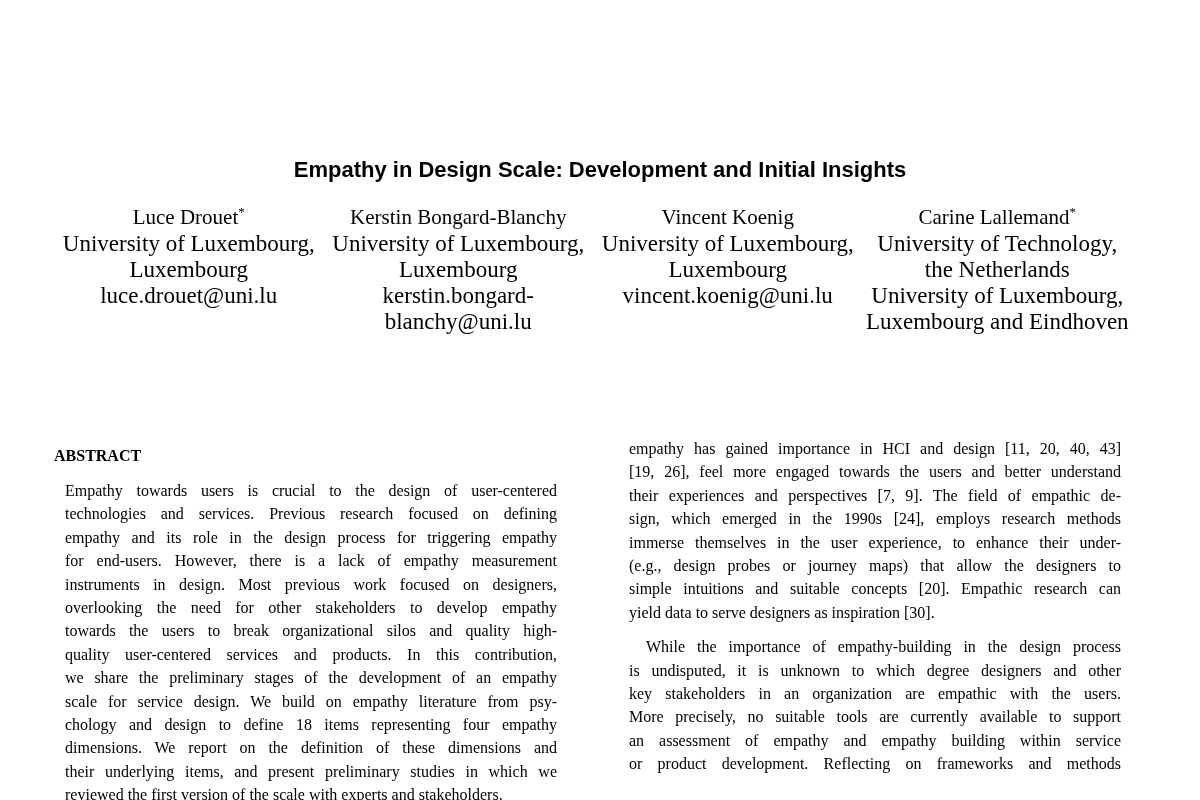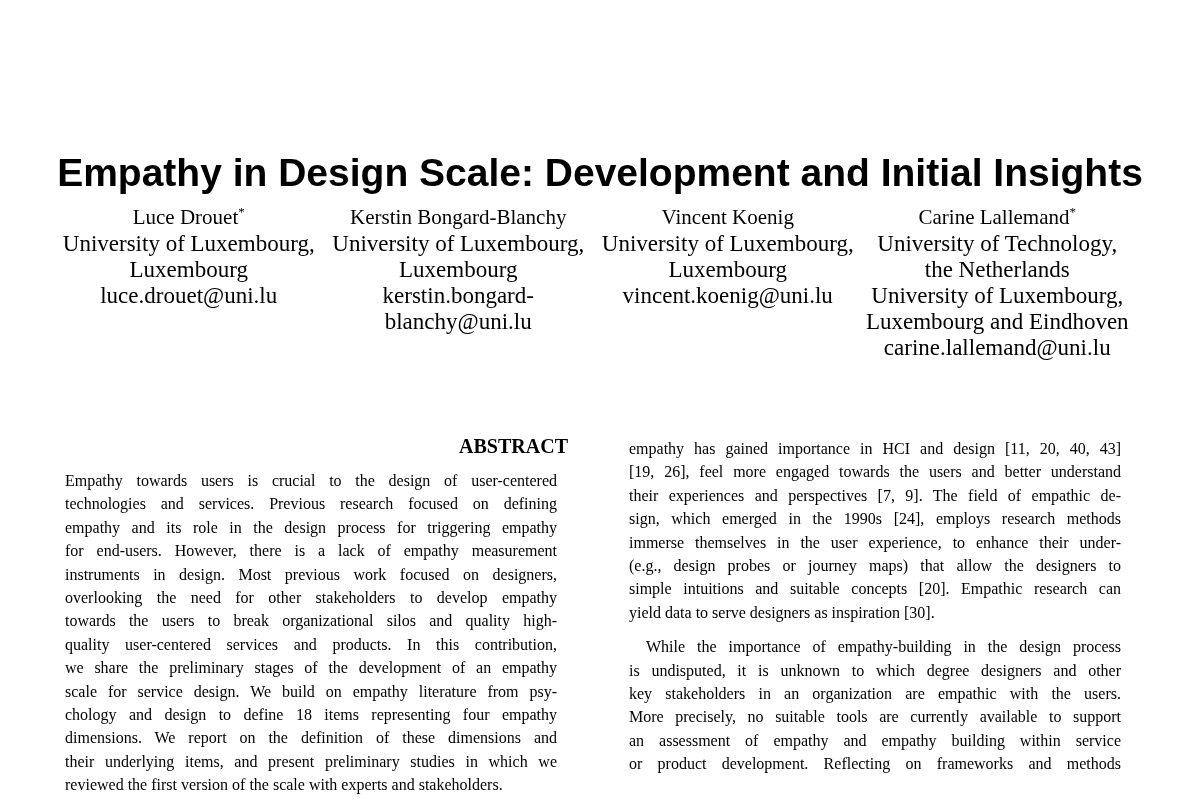--- a/index.html
+++ b/index.html
@@ -6,27 +6,27 @@
   .page {
     position: relative;
     width: 1200px;
     height: 800px;
     background: #ffffff;
     overflow: hidden;
     color: #000000;
   }
   .paper-title {
     position: absolute;
-    top: 128px;
+    top: 136px;
     left: 0;
     width: 100%;
     text-align: center;
     font-family: "Liberation Sans", sans-serif;
     font-weight: bold;
-    font-size: 39px;
+    font-size: 22px;
     line-height: 37px;
     letter-spacing: 0px;
     color: #000000;
   }
   .authors-grid {
     position: absolute;
     top: 204px;
     left: 54px;
     width: 1078px;
     display: grid;
@@ -58,24 +58,23 @@
   .column {
     width: 514px;
     font-family: "Liberation Serif", serif;
     font-size: 16px;
     line-height: 23.4px;
     color: #000000;
   }
   .section-heading {
     font-family: "Liberation Serif", serif;
     font-weight: bold;
-    font-size: 20px;
+    font-size: 16px;
     line-height: 24px;
-    margin: 8px 0 10px 0;
-    text-align: right;
+    margin: 18px 0 10px 0;
   }
   .para { margin: 11px; }
   .line {
     text-align: justify;
     text-align-last: justify;
     white-space: normal;
   }
   .line.last { text-align-last: left; }
   .line.indent { text-indent: 17px; }
 </style>
@@ -103,21 +102,20 @@
     <div class="author-block">
       <div class="author-name"><span>Vincent Koenig</span><sup></sup></div>
       <div class="author-affiliation">University of Luxembourg, Luxembourg</div>
       <div class="author-email">vincent.koenig@uni.lu</div>
     </div>
 
     <div class="author-block">
       <div class="author-name"><span>Carine Lallemand</span><sup>*</sup></div>
       <div class="author-affiliation">University of Technology, the Netherlands</div>
       <div class="author-affiliation">University of Luxembourg, Luxembourg and Eindhoven</div>
-      <div class="author-email">carine.lallemand@uni.lu</div>
     </div>
 
   </div>
 
   <div class="body-columns">
 
     <div class="column">
       <h2 class="section-heading">ABSTRACT</h2>
       <div>
           <div class="para">

